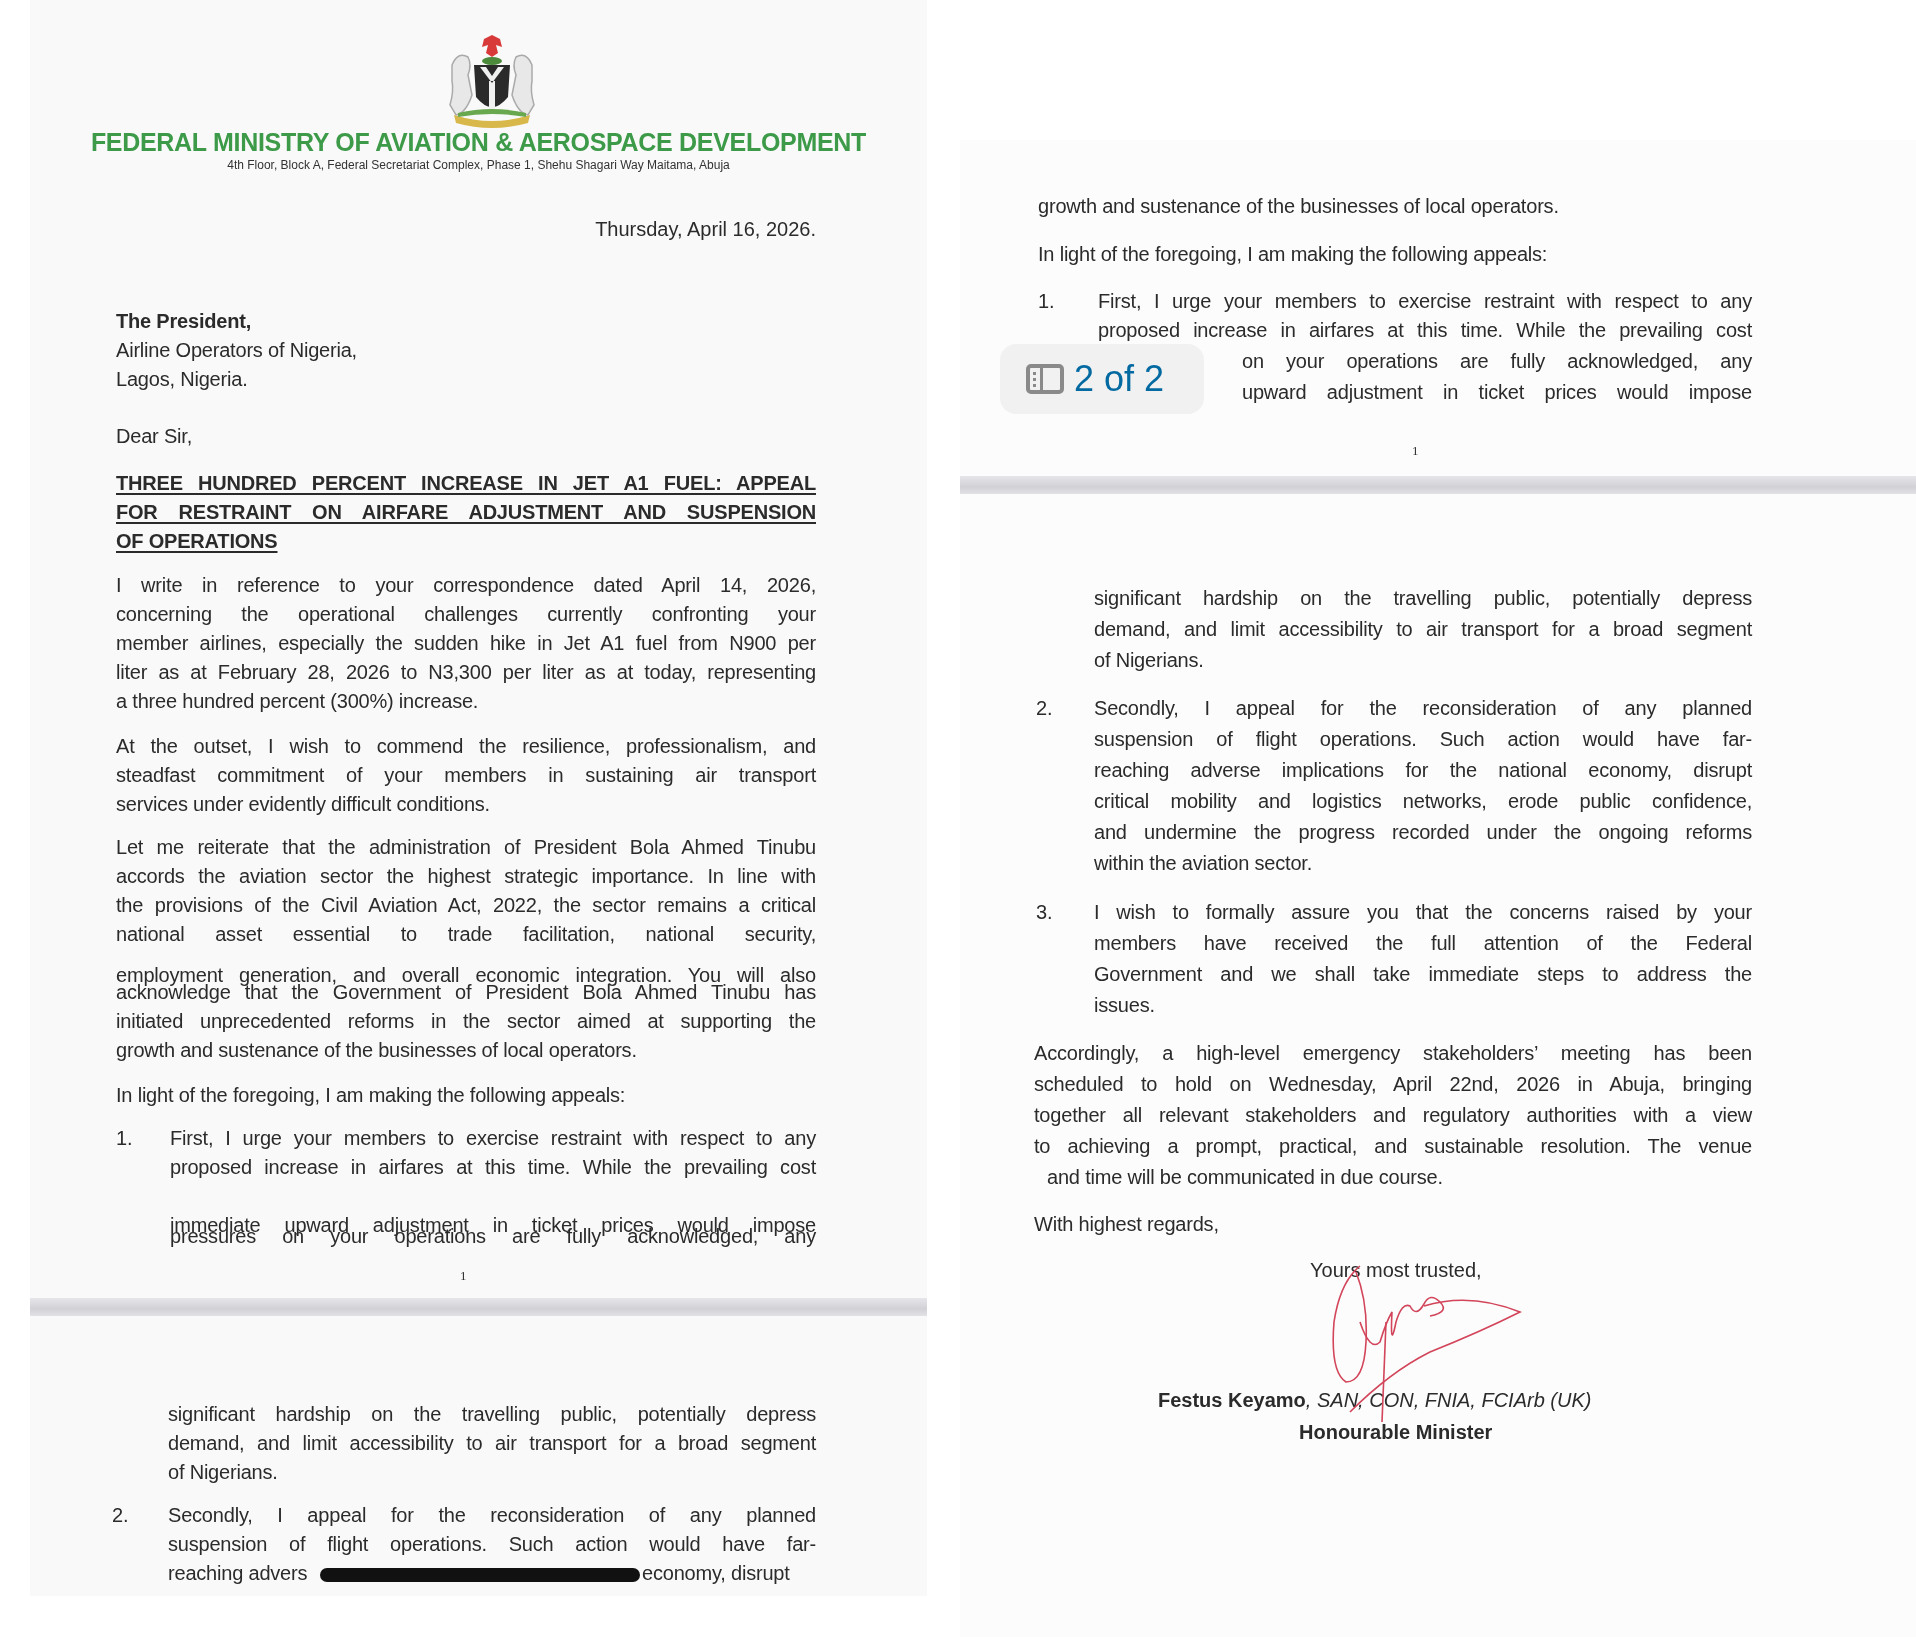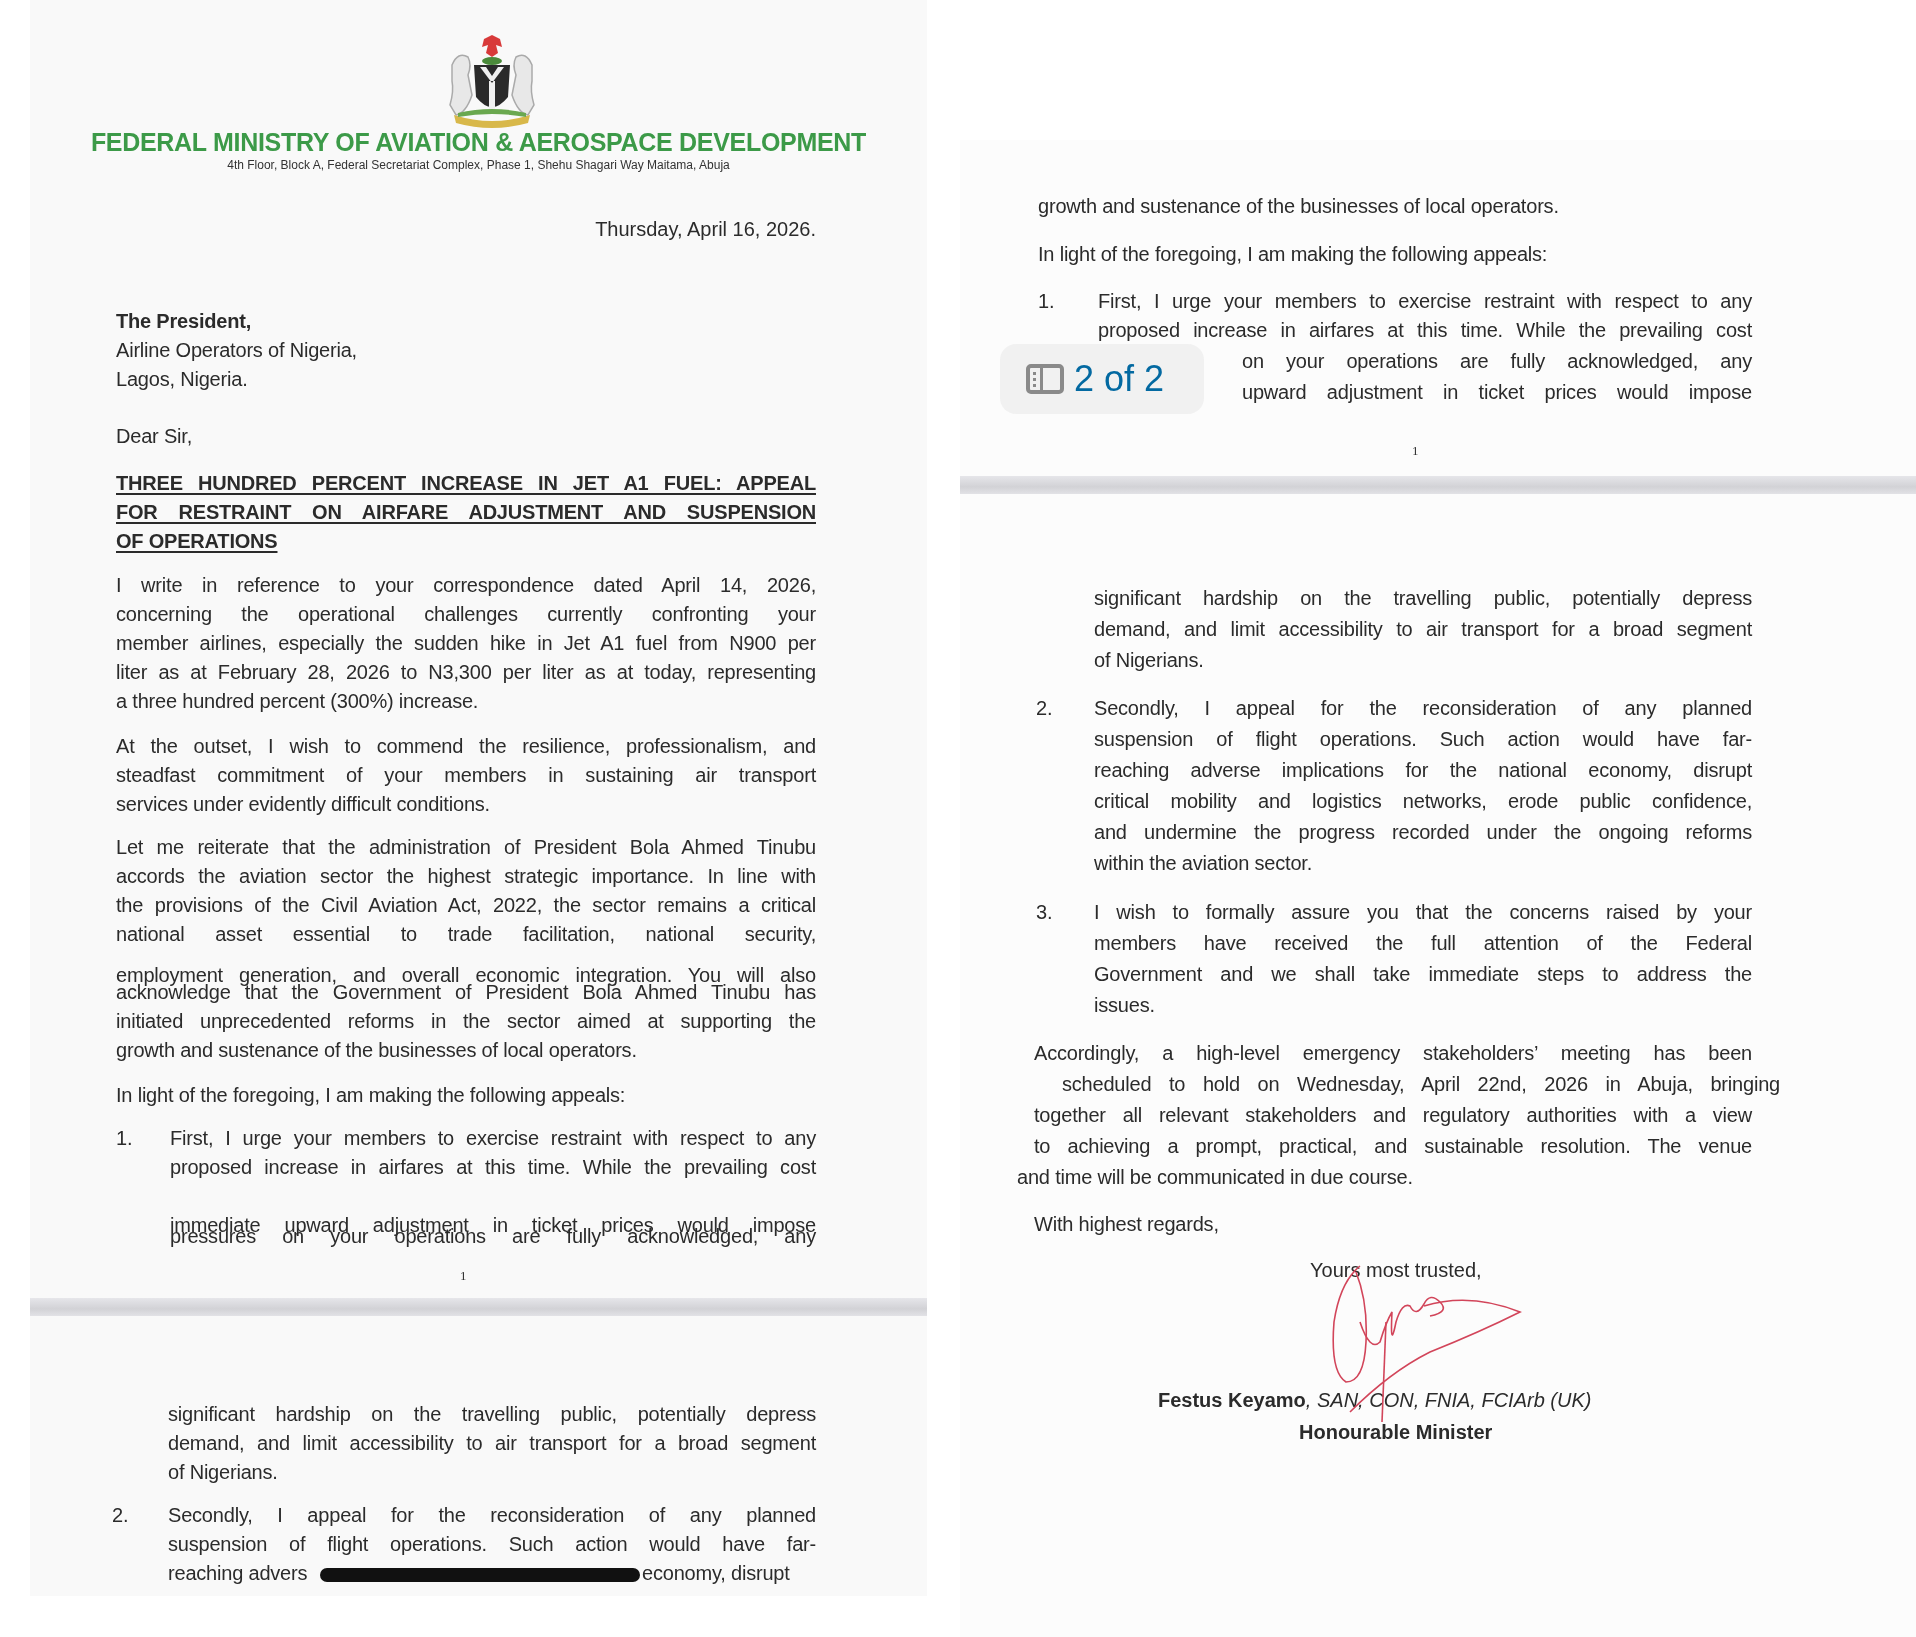--- a/index.html
+++ b/index.html
@@ -176,24 +176,24 @@
   <div>
     <div class="num" style="left:76px; top:758px;">3.</div>
     <div class="txt just-full" style="left:134px; top:758px; width:658px;">I wish to formally assure you that the concerns raised by your</div>
     <div class="txt just-full" style="left:134px; top:789px; width:658px;">members have received the full attention of the Federal</div>
     <div class="txt just-full" style="left:134px; top:820px; width:658px;">Government and we shall take immediate steps to address the</div>
     <div class="txt" style="left:134px; top:851px;">issues.</div>
   </div>
 
   <div>
     <div class="txt just-full" style="left:74px; top:899px; width:718px;">Accordingly, a high-level emergency stakeholders’ meeting has been</div>
-    <div class="txt just-full" style="left:74px; top:930px; width:718px;margin-left:28px;">scheduled to hold on Wednesday, April 22nd, 2026 in Abuja, bringing</div>
+    <div class="txt just-full" style="left:74px; top:930px; width:718px;">scheduled to hold on Wednesday, April 22nd, 2026 in Abuja, bringing</div>
     <div class="txt just-full" style="left:74px; top:961px; width:718px;">together all relevant stakeholders and regulatory authorities with a view</div>
     <div class="txt just-full" style="left:74px; top:992px; width:718px;">to achieving a prompt, practical, and sustainable resolution. The venue</div>
-    <div class="txt" style="left:57px; top:1023px;text-align:center;">and time will be communicated in due course.</div>
+    <div class="txt" style="left:87px; top:1023px;text-align:center;">and time will be communicated in due course.</div>
   </div>
 
   <div class="txt" style="left:74px; top:1070px;">With highest regards,</div>
   <div class="closing" style="left:350px; top:1119px;">Yours most trusted,</div>
 
   <div class="closing" style="left:198px; top:1249px;">
     <span class="bold">Festus Keyamo</span><span style="font-style:italic;">, SAN, CON, FNIA, FCIArb (UK)</span>
   </div>
   <div class="closing bold" style="left:339px; top:1281px;">Honourable Minister</div>
 </div>

